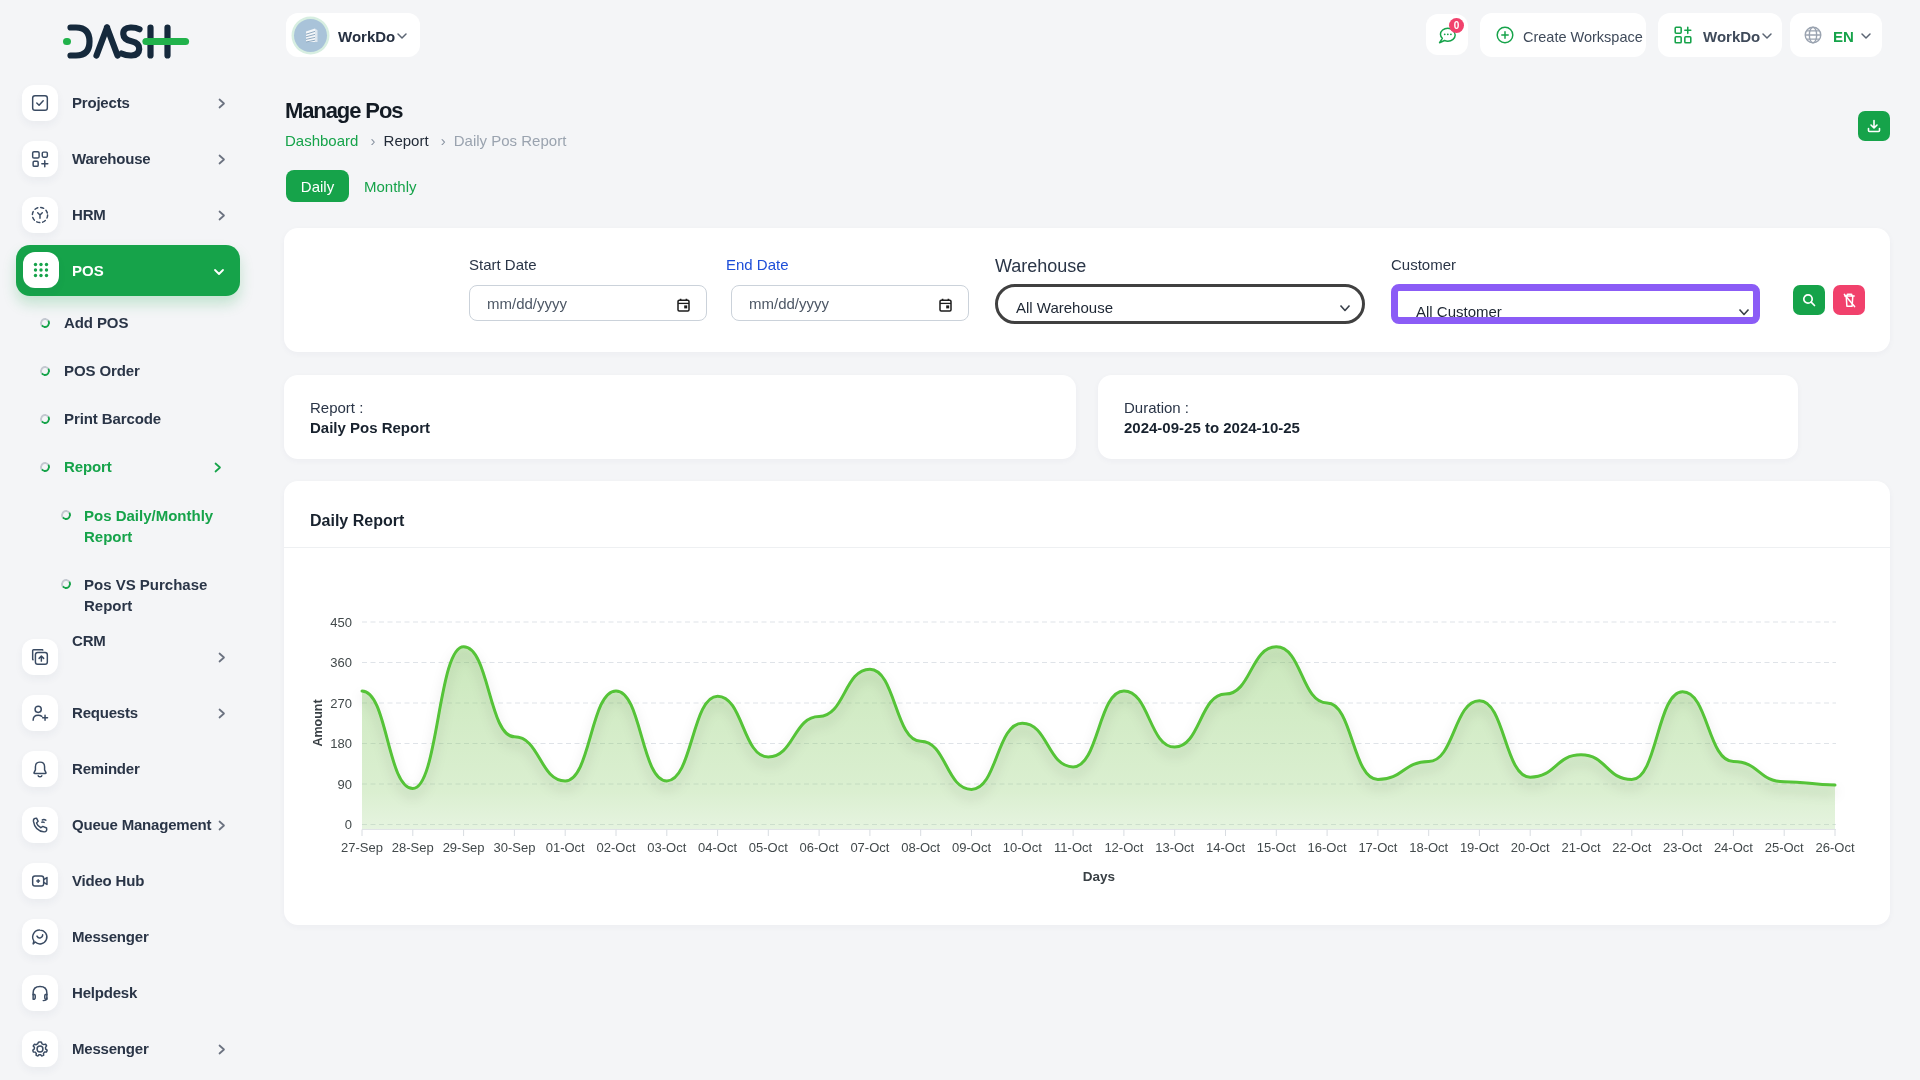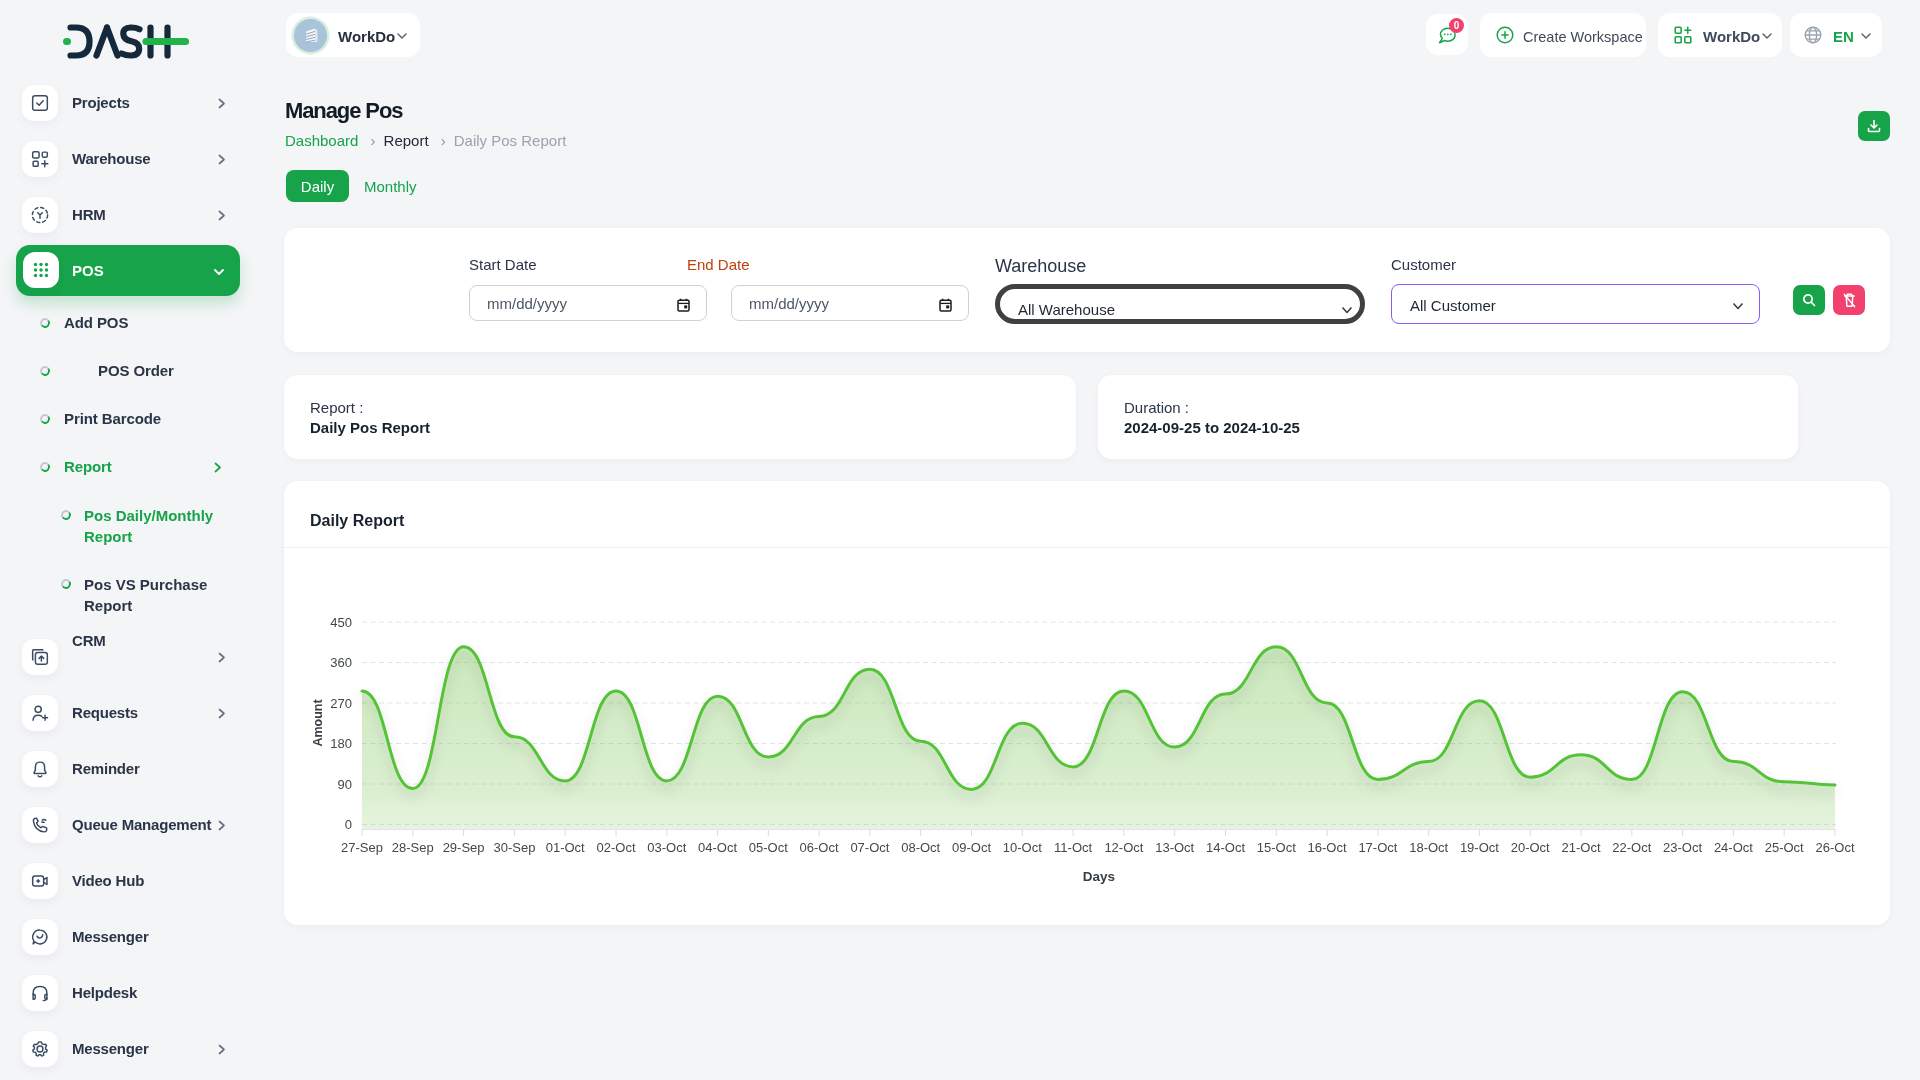--- a/index.html
+++ b/index.html
@@ -88,21 +88,21 @@
 </div>
 <div class="abs" style="left:72px; top:262px; font-size:15px; font-weight:700; color:#fff;">POS</div>
 <svg class="abs" style="left:212px; top:265px;" width="14" height="14" viewBox="0 0 14 14">
     <path d="M3 5 L7 9 L11 5" fill="none" stroke="#fff" stroke-width="1.8" stroke-linecap="round" stroke-linejoin="round"></path>
   </svg>
 
 <div>
     <span style="position:absolute; left:40px; top:318px; width:10px; height:10px; border-radius:50%; border:2px solid #c3c8d0; border-bottom-color:#16a34a; border-right-color:#16a34a; transform:rotate(10deg); display:block;"></span>
     <div class="sub" style="top:314px;">Add POS</div>
     <span style="position:absolute; left:40px; top:366px; width:10px; height:10px; border-radius:50%; border:2px solid #c3c8d0; border-bottom-color:#16a34a; border-right-color:#16a34a; transform:rotate(10deg); display:block;"></span>
-    <div class="sub" style="top:362px;margin-left:34px;">POS Order</div>
+    <div class="sub" style="top:362px;">POS Order</div>
     <span style="position:absolute; left:40px; top:414px; width:10px; height:10px; border-radius:50%; border:2px solid #c3c8d0; border-bottom-color:#16a34a; border-right-color:#16a34a; transform:rotate(10deg); display:block;"></span>
     <div class="sub" style="top:410px;">Print Barcode</div>
     <span style="position:absolute; left:40px; top:462px; width:10px; height:10px; border-radius:50%; border:2px solid #c3c8d0; border-bottom-color:#16a34a; border-right-color:#16a34a; transform:rotate(10deg); display:block;"></span>
     <div class="sub" style="top:458px; color:#16a34a;">Report</div>
     <svg class="abs" style="left:211px; top:461px;" width="13" height="13" viewBox="0 0 13 13">
       <path d="M4.5 2.5 L9 6.5 L4.5 10.5" fill="none" stroke="#16a34a" stroke-width="1.7" stroke-linecap="round" stroke-linejoin="round"></path>
     </svg>
     <span style="position:absolute; left:61px; top:510px; width:10px; height:10px; border-radius:50%; border:2px solid #c3c8d0; border-bottom-color:#16a34a; border-right-color:#16a34a; transform:rotate(10deg); display:block;"></span>
     <div class="abs" style="left:84px; top:505px; width:130px; font-size:15px; font-weight:600; color:#16a34a; line-height:21px;">Pos Daily/Monthly Report</div>
     <span style="position:absolute; left:61px; top:579px; width:10px; height:10px; border-radius:50%; border:2px solid #c3c8d0; border-bottom-color:#16a34a; border-right-color:#16a34a; transform:rotate(10deg); display:block;"></span>
@@ -282,21 +282,21 @@
   <svg class="ic" width="16" height="16" viewBox="0 0 16 16">
       <g stroke="#fff" stroke-width="1.6" fill="none" stroke-linecap="round" stroke-linejoin="round">
         <path d="M8 2.5 L8 9.5 M5 7 L8 10 L11 7"></path>
         <path d="M2.5 10.5 L2.5 12.5 Q2.5 13.5 3.5 13.5 L12.5 13.5 Q13.5 13.5 13.5 12.5 L13.5 10.5"></path>
       </g>
     </svg>
 </div>
 
 <div class="card" style="left:284px; top:228px; width:1606px; height:124px; box-shadow:0 2px 6px rgba(40,60,90,0.04);"></div>
 <div class="abs" style="left:469px; top:256px; font-size:15px; font-weight:400; color:#2a3547;">Start Date</div>
-<div class="abs" style="left:687px; top:256px; font-size:15px; font-weight:400; color:#c2410c;">End Date</div>
+<div class="abs" style="left:726px; top:256px; font-size:15px; font-weight:400; color:#1d4ed8;">End Date</div>
 <div class="abs" style="left:995px; top:256px; font-size:18px; font-weight:400; color:#2a3547;">Warehouse</div>
 <div class="abs" style="left:1391px; top:256px; font-size:15px; font-weight:400; color:#2a3547;">Customer</div>
 
 <div class="abs" style="left:469px; top:285px; width:238px; height:36px; border:1px solid #cbd2da; border-radius:8px; background:#fff;">
   <div style="position:absolute; left:17px; top:9px; font-size:15px; color:#4e5866;">mm/dd/yyyy</div>
   <svg class="abs" style="left:207px; top:12px;" width="13" height="14" viewBox="0 0 13 14">
       <g fill="none" stroke="#1c1c1c" stroke-width="1.5">
         <rect x="1" y="2.2" width="11" height="10.8" rx="1.2"></rect>
         <path d="M1 5.4 L12 5.4" stroke-width="1.3"></path>
         <path d="M3.6 0.8 L3.6 3 M9.4 0.8 L9.4 3" stroke-width="1.6"></path>
@@ -308,27 +308,27 @@
   <div style="position:absolute; left:17px; top:9px; font-size:15px; color:#4e5866;">mm/dd/yyyy</div>
   <svg class="abs" style="left:207px; top:12px;" width="13" height="14" viewBox="0 0 13 14">
       <g fill="none" stroke="#1c1c1c" stroke-width="1.5">
         <rect x="1" y="2.2" width="11" height="10.8" rx="1.2"></rect>
         <path d="M1 5.4 L12 5.4" stroke-width="1.3"></path>
         <path d="M3.6 0.8 L3.6 3 M9.4 0.8 L9.4 3" stroke-width="1.6"></path>
         <rect x="7.2" y="7.4" width="3" height="3" fill="#1c1c1c" stroke="none"></rect>
       </g>
     </svg>
 </div>
-<div class="abs" style="left:995px; top:284px; width:370px; height:40px; border:5px solid #404040; border-radius:20px; background:#fff;">
+<div class="abs" style="left:995px; top:284px; width:370px; height:40px; border:3px solid #404040; border-radius:20px; background:#fff;">
   <div style="position:absolute; left:18px; top:12px; font-size:15px; color:#1d2633;">All Warehouse</div>
   <svg class="abs" style="left:340px; top:14px;" width="14" height="14" viewBox="0 0 14 14">
       <path d="M2.5 4.5 L7 9.5 L11.5 4.5" fill="none" stroke="#39404a" stroke-width="1.6" stroke-linejoin="round"></path>
     </svg>
 </div>
-<div class="abs" style="left:1391px; top:284px; width:369px; height:40px; border:1px solid #8b5cf6; border-radius:8px; background:#fff;">
+<div class="abs" style="left:1391px; top:284px; width:369px; height:40px; border:7px solid #8b5cf6; border-radius:8px; background:#fff;">
   <div style="position:absolute; left:18px; top:12px; font-size:15px; color:#1d2633;">All Customer</div>
   <svg class="abs" style="left:339px; top:14px;" width="14" height="14" viewBox="0 0 14 14">
       <path d="M2.5 4.5 L7 9.5 L11.5 4.5" fill="none" stroke="#39404a" stroke-width="1.6" stroke-linejoin="round"></path>
     </svg>
 </div>
 <div class="abs" style="left:1793px; top:285px; width:32px; height:30px; background:#16a34a; border-radius:7px; display:flex; align-items:center; justify-content:center;">
   <svg class="ic" width="16" height="16" viewBox="0 0 16 16">
       <g fill="none" stroke="#fff" stroke-width="1.7" stroke-linecap="round">
         <circle cx="7" cy="7" r="4.2"></circle>
         <path d="M10.2 10.2 L13.5 13.5"></path>

